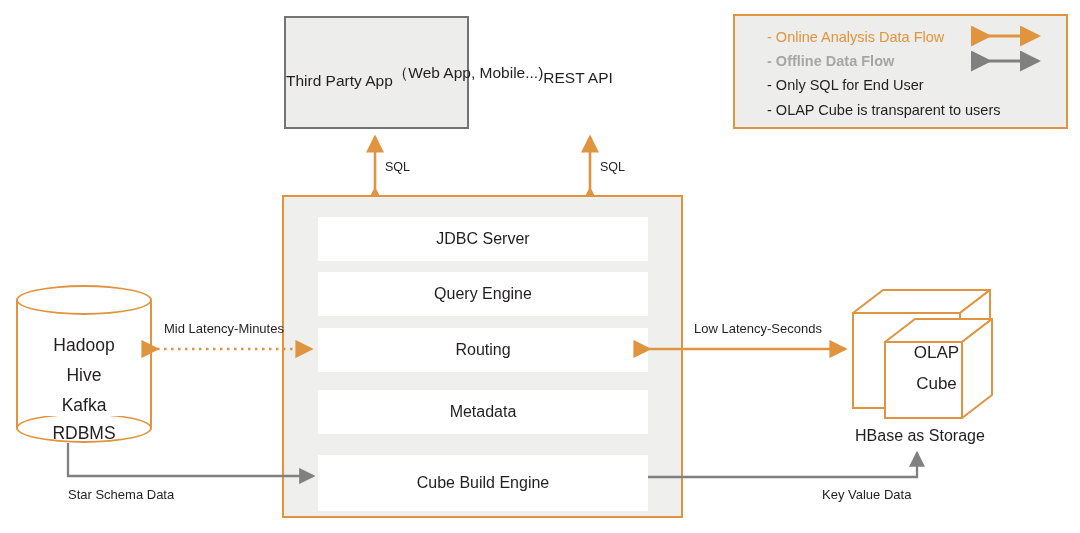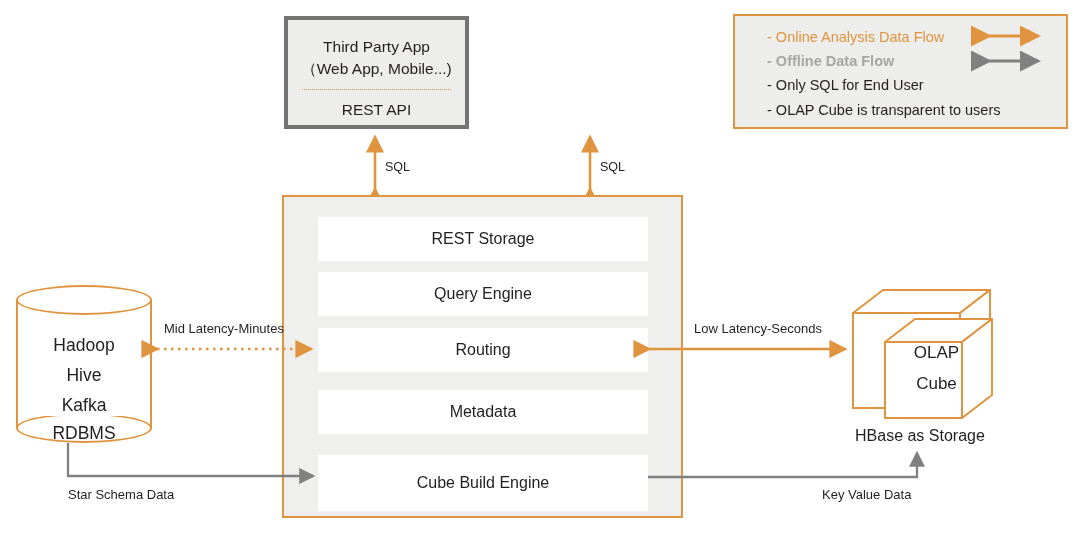--- a/index.html
+++ b/index.html
@@ -17,24 +17,24 @@
     width: 1080px;
     height: 533px;
     background: #ffffff;
     overflow: hidden;
   }
   .abs { position: absolute; }
 
   
   .client-box {
     background: #ededeb;
-    border: 4px solid #737373;
+    border: 2px solid #737373;
     box-sizing: border-box;
     display: flex;
-    flex-direction: column;
+    flex-direction: row;
     align-items: center;
   }
   .client-title {
     text-align: center;
     font-size: 15.5px;
     line-height: 22px;
     color: #231f20;
     margin-top: 16px;
     white-space: nowrap;
   }
@@ -201,21 +201,21 @@
         <path d="M0,0 L7,3.5 L0,7 z" fill="#e1943f"></path>
       </marker>
     </defs>
     <line x1="13" y1="60" x2="13" y2="8" stroke="#e1943f" stroke-width="2.6" marker-end="url(#sq2-u)" marker-start="url(#sq2-d)"></line>
   </svg>
   <div class="abs sql-label" style="left:600px; top:160px;">SQL</div>
 
   <div class="abs panel" style="left:282px; top:195px; width:401px; height:323px;"></div>
 
   <div class="abs module" style="left:318px; top:217px; width:330px; height:44px;">
-    <span>REST Storage</span>
+    <span>JDBC Server</span>
   </div>
   <div class="abs module" style="left:318px; top:272px; width:330px; height:44px;">
     <span>Query Engine</span>
   </div>
   <div class="abs module" style="left:318px; top:328px; width:330px; height:44px;">
     <span>Routing</span>
   </div>
   <div class="abs module" style="left:318px; top:390px; width:330px; height:44px;">
     <span>Metadata</span>
   </div>

